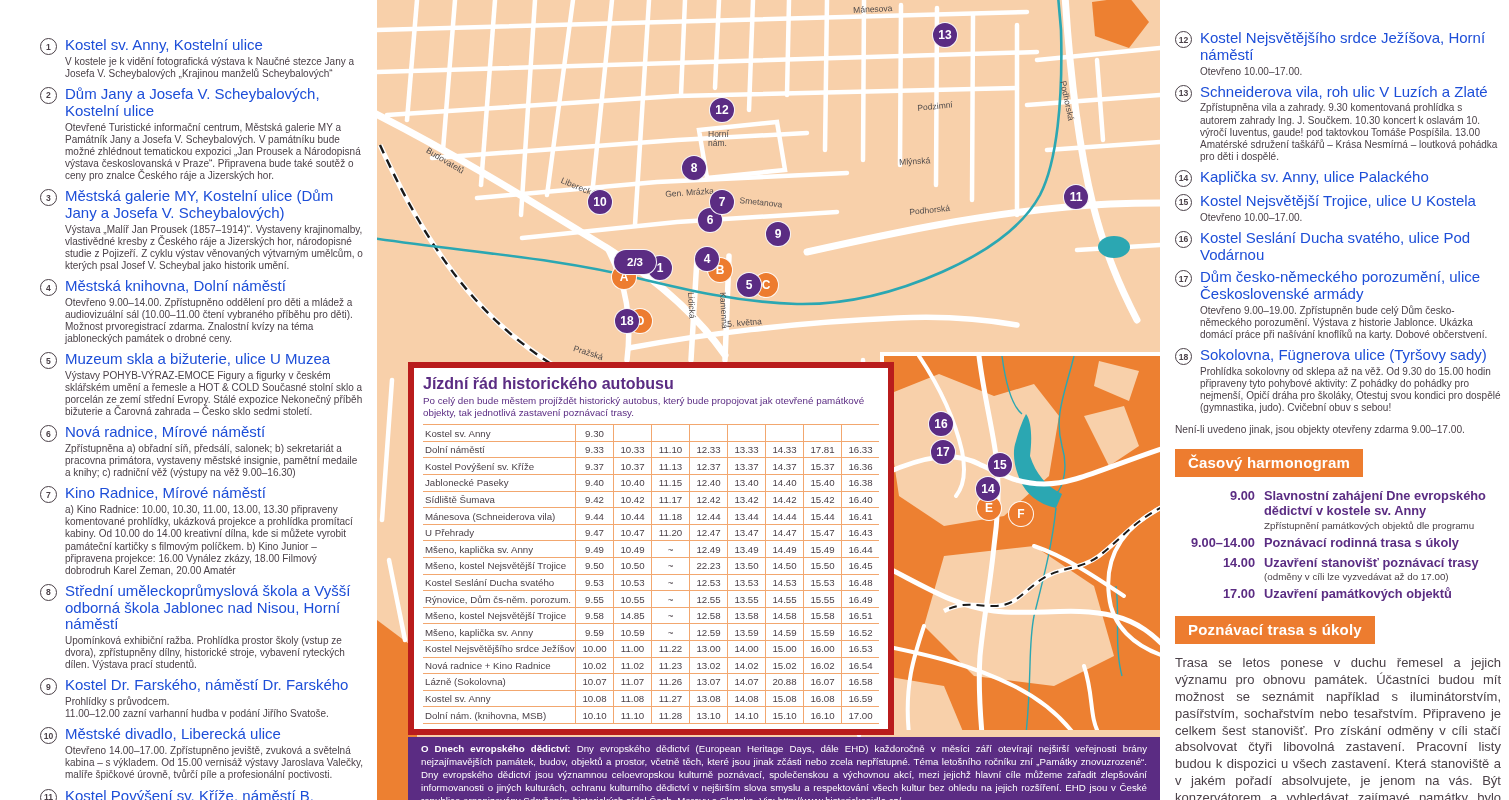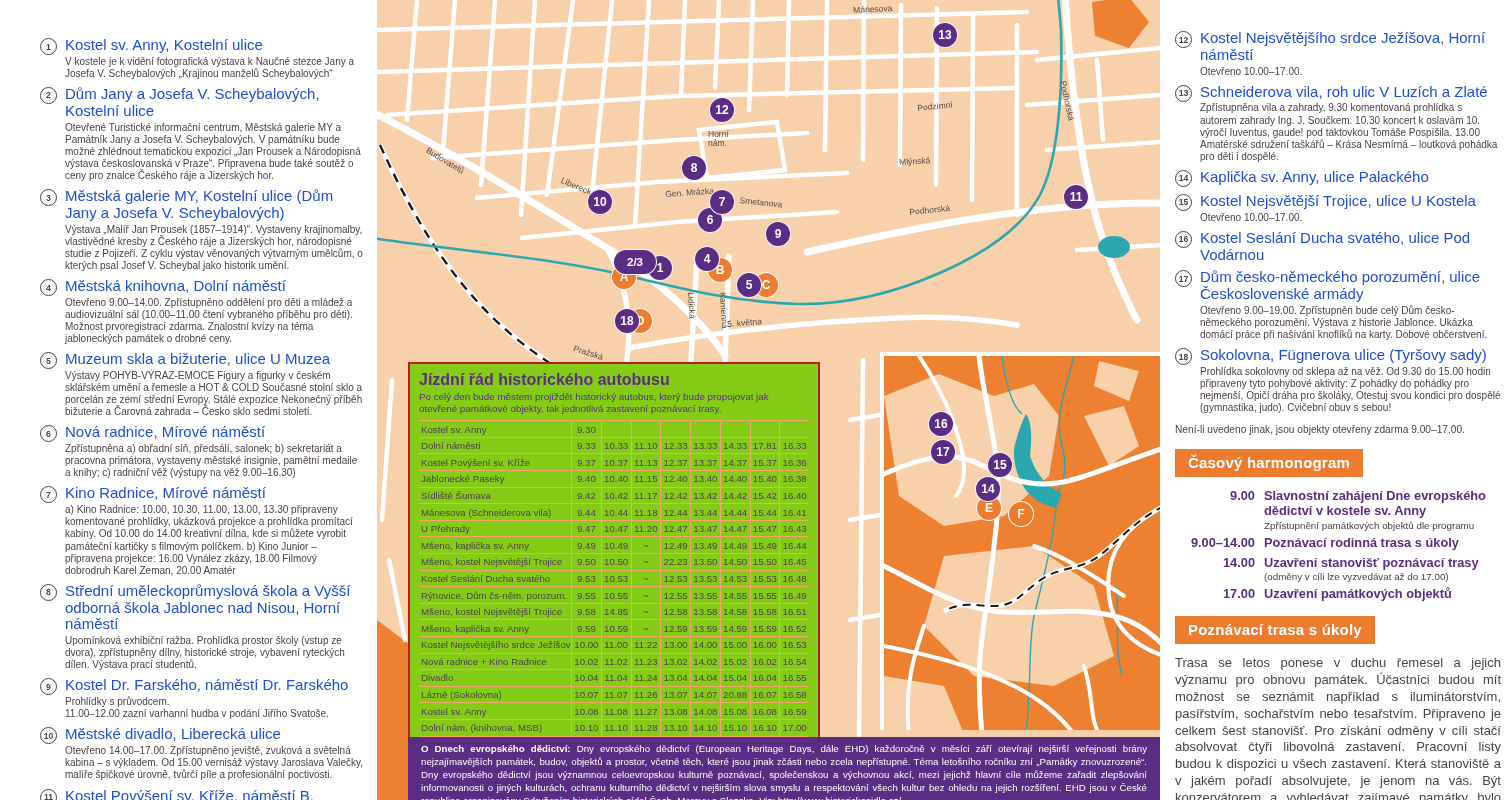--- a/index.html
+++ b/index.html
@@ -40,22 +40,22 @@
   .map-panel{position:absolute;left:377px;top:0;width:783px;height:800px;background:#F8D0AA;overflow:hidden;}
   .map-panel svg.basemap{position:absolute;left:0;top:0;z-index:0;}
   .street-label{position:absolute;font-size:8.5px;color:#4F4A4A;white-space:pre-line;
     transform-origin:left top;z-index:1;line-height:1.05;}
   .marker{position:absolute;width:26px;height:26px;border-radius:50%;background:#5B2C83;color:#fff;
     font-weight:bold;font-size:12px;display:flex;align-items:center;justify-content:center;
     transform:translate(-50%,-50%);border:1.5px solid rgba(255,255,255,.95);box-sizing:border-box;z-index:5;}
   .marker.orange{background:#ED7C2F;z-index:4;}
   .marker.wide{width:44px;border-radius:14px;font-size:11.5px;}
   
-  .timetable{position:absolute;left:31px;top:362px;width:412px;background:#84cc16;
-    border:2px solid #b91c1c;box-sizing:border-box;padding:7px 9px 5px;z-index:3;}
+  .timetable{position:absolute;left:31px;top:362px;width:486px;background:#ffffff;
+    border:6px solid #b91c1c;box-sizing:border-box;padding:7px 9px 5px;z-index:3;}
   .tt-title{color:#5B2C83;font-weight:bold;font-size:16px;}
   .tt-sub{color:#5B2C83;font-size:9.8px;line-height:1.24;margin:2px 0 5px;}
   .tt-table{border-bottom:1px solid #F2A76F;}
   .tt-row{display:flex;border-top:1px solid #F2A76F;height:15.6px;font-size:9.7px;}
   .tt-stop{flex:0 0 150px;padding-left:2px;border-right:1px solid #F2A76F;display:flex;align-items:center;
     white-space:nowrap;overflow:hidden;}
   .tt-cells{display:flex;flex:1;}
   .tt-cells .cell{flex:1;border-right:1px solid #F2A76F;display:flex;align-items:center;justify-content:center;}
   .tt-cells .cell:last-child{border-right:none;}
   
@@ -469,33 +469,20 @@
             <div class="cell">11.02</div>
             <div class="cell">11.23</div>
             <div class="cell">13.02</div>
             <div class="cell">14.02</div>
             <div class="cell">15.02</div>
             <div class="cell">16.02</div>
             <div class="cell">16.54</div>
           </div>
         </div>
         <div class="tt-row">
-          <div class="tt-stop">Divadlo</div>
-          <div class="tt-cells">
-            <div class="cell">10.04</div>
-            <div class="cell">11.04</div>
-            <div class="cell">11.24</div>
-            <div class="cell">13.04</div>
-            <div class="cell">14.04</div>
-            <div class="cell">15.04</div>
-            <div class="cell">16.04</div>
-            <div class="cell">16.55</div>
-          </div>
-        </div>
-        <div class="tt-row">
           <div class="tt-stop">Lázně (Sokolovna)</div>
           <div class="tt-cells">
             <div class="cell">10.07</div>
             <div class="cell">11.07</div>
             <div class="cell">11.26</div>
             <div class="cell">13.07</div>
             <div class="cell">14.07</div>
             <div class="cell">20.88</div>
             <div class="cell">16.07</div>
             <div class="cell">16.58</div>

